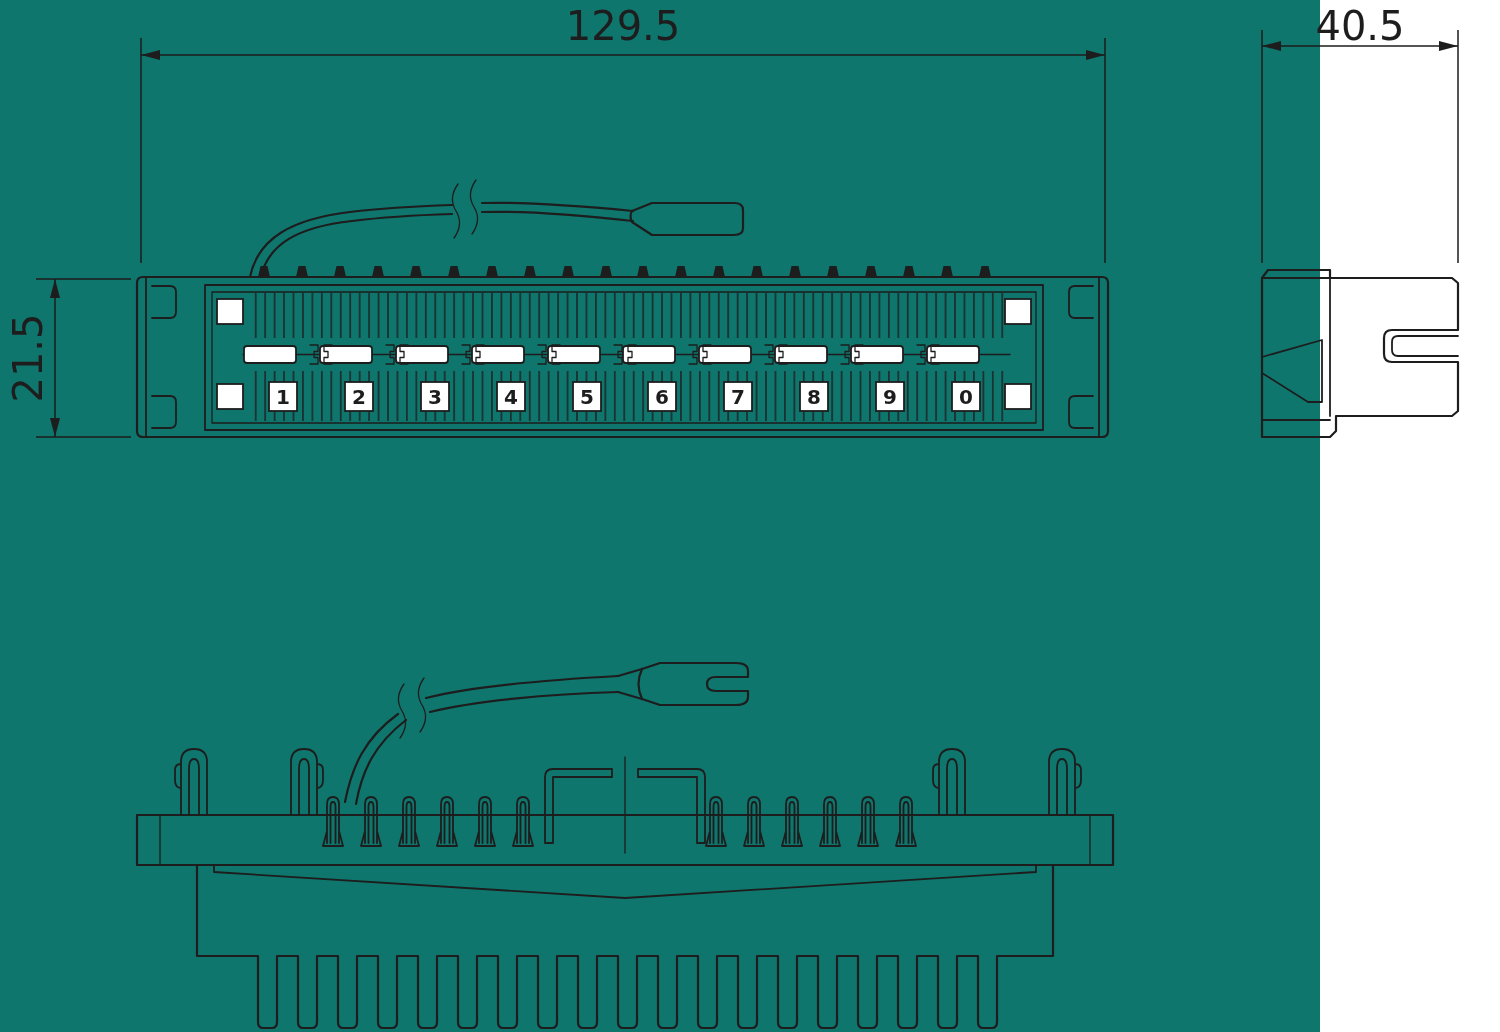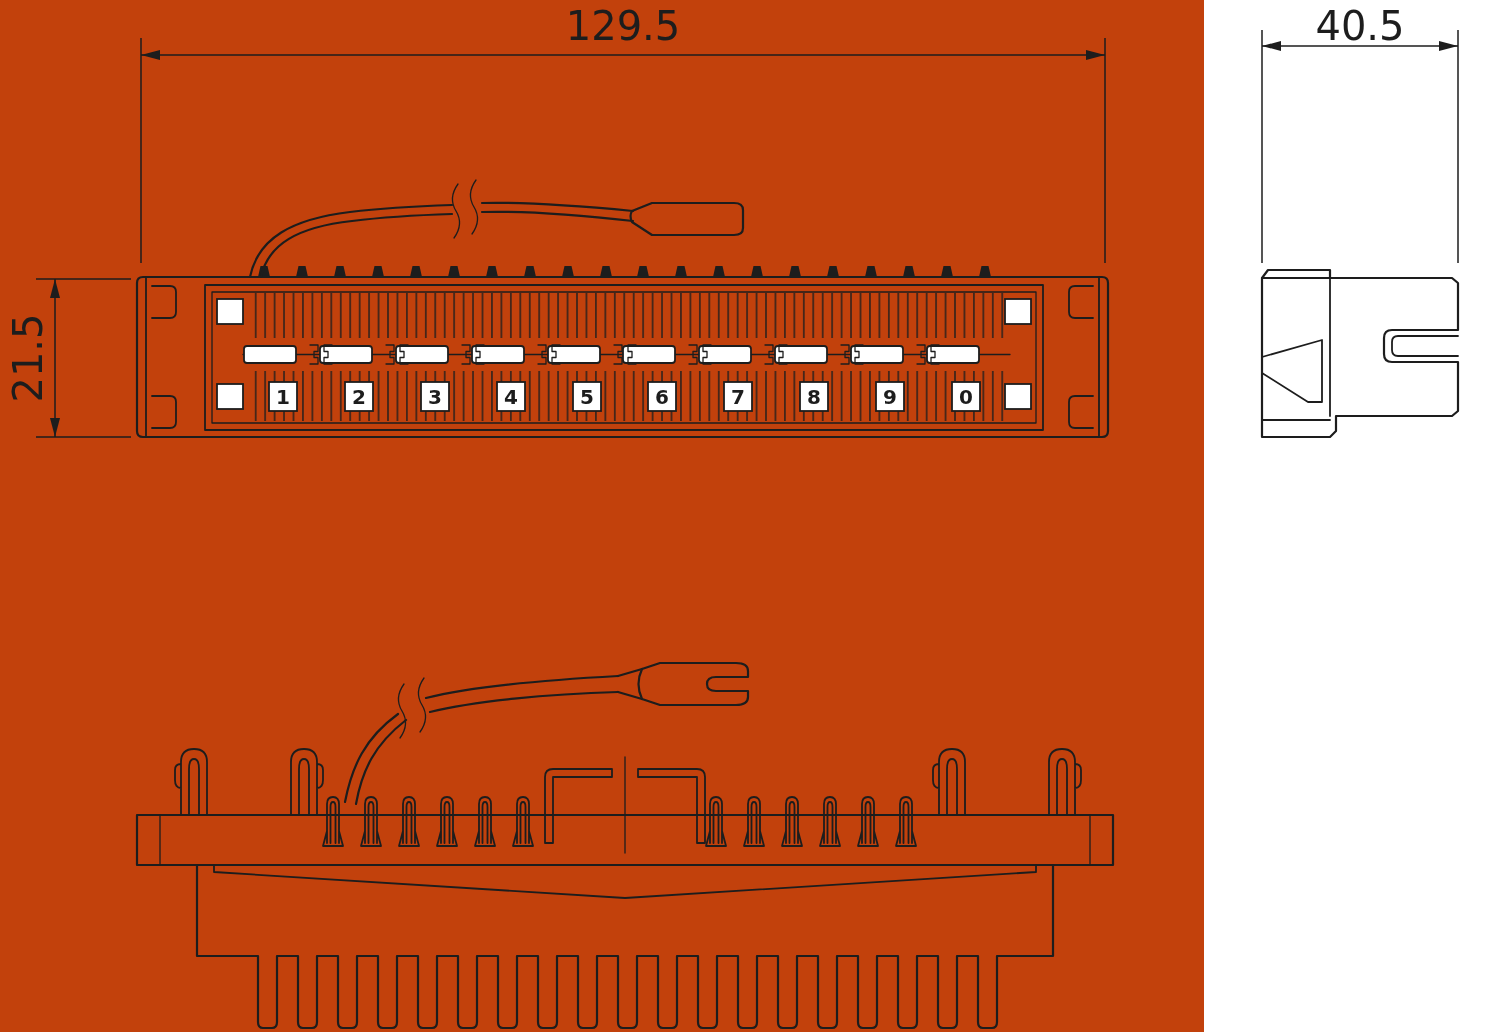--- a/index.html
+++ b/index.html
@@ -1,16 +1,16 @@
 <!DOCTYPE html>
 <html><head>
 <meta charset="utf-8">
 <style>
   html,body{margin:0;padding:0;background:#ffffff;}
-  .page{width:1204px;height:1032px;position:relative;background:#c2410c;}
+  .page{width:1320px;height:1032px;position:relative;background:#0f766e;}
   svg{display:block;}
   .st{stroke:#1d1d1d;fill:none;stroke-width:2.2;stroke-linejoin:round;stroke-linecap:round;}
   .st-md{stroke:#1d1d1d;fill:none;stroke-width:1.8;stroke-linejoin:round;stroke-linecap:round;}
   .st-thin{stroke:#1d1d1d;fill:none;stroke-width:1.3;stroke-linejoin:round;stroke-linecap:round;}
   .dim{stroke:#1d1d1d;fill:none;stroke-width:1.5;}
   .arrow{fill:#1d1d1d;stroke:none;}
   .blk{fill:#1d1d1d;stroke:none;}
   .wbox{fill:#ffffff;stroke:#1d1d1d;stroke-width:1.8;}
   text{fill:#1d1d1d;font-family:"DejaVu Sans",sans-serif;}
   .dimtxt{font-size:40px;text-anchor:middle;}

